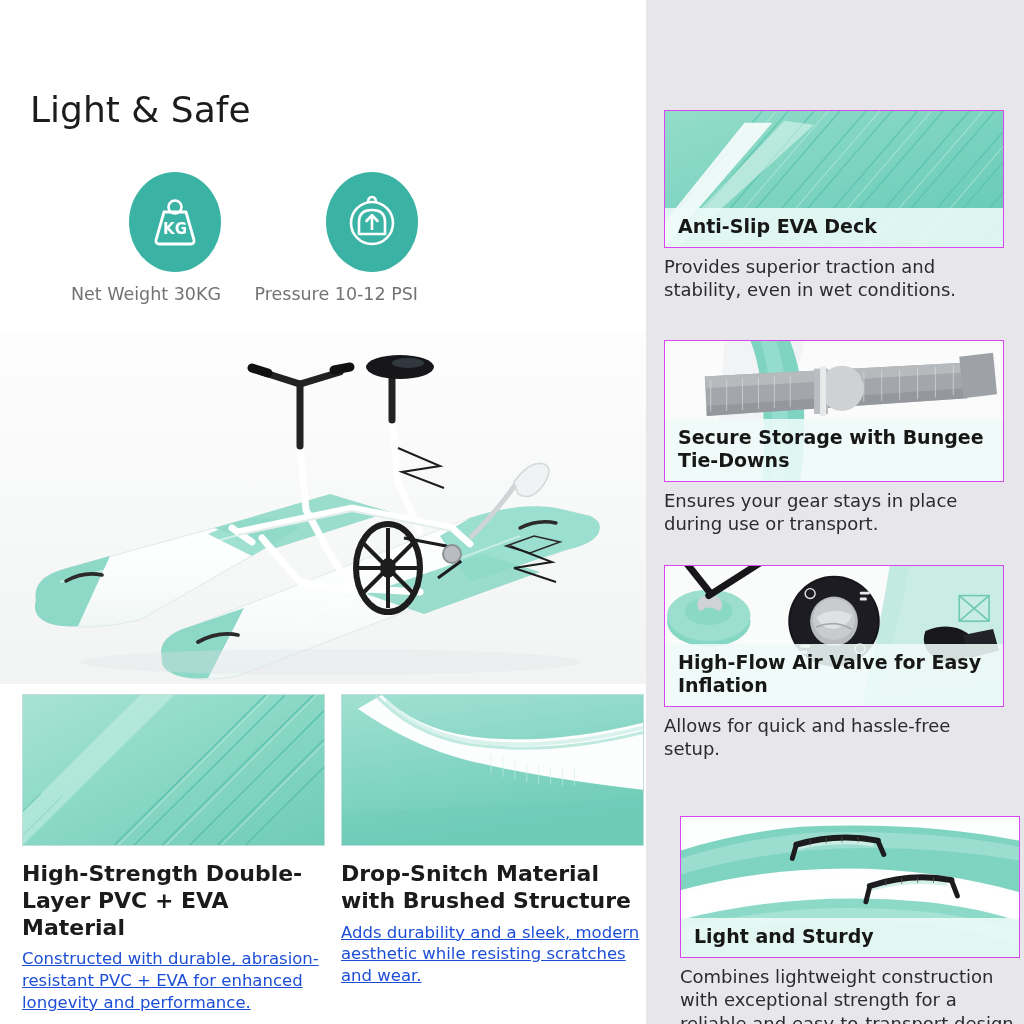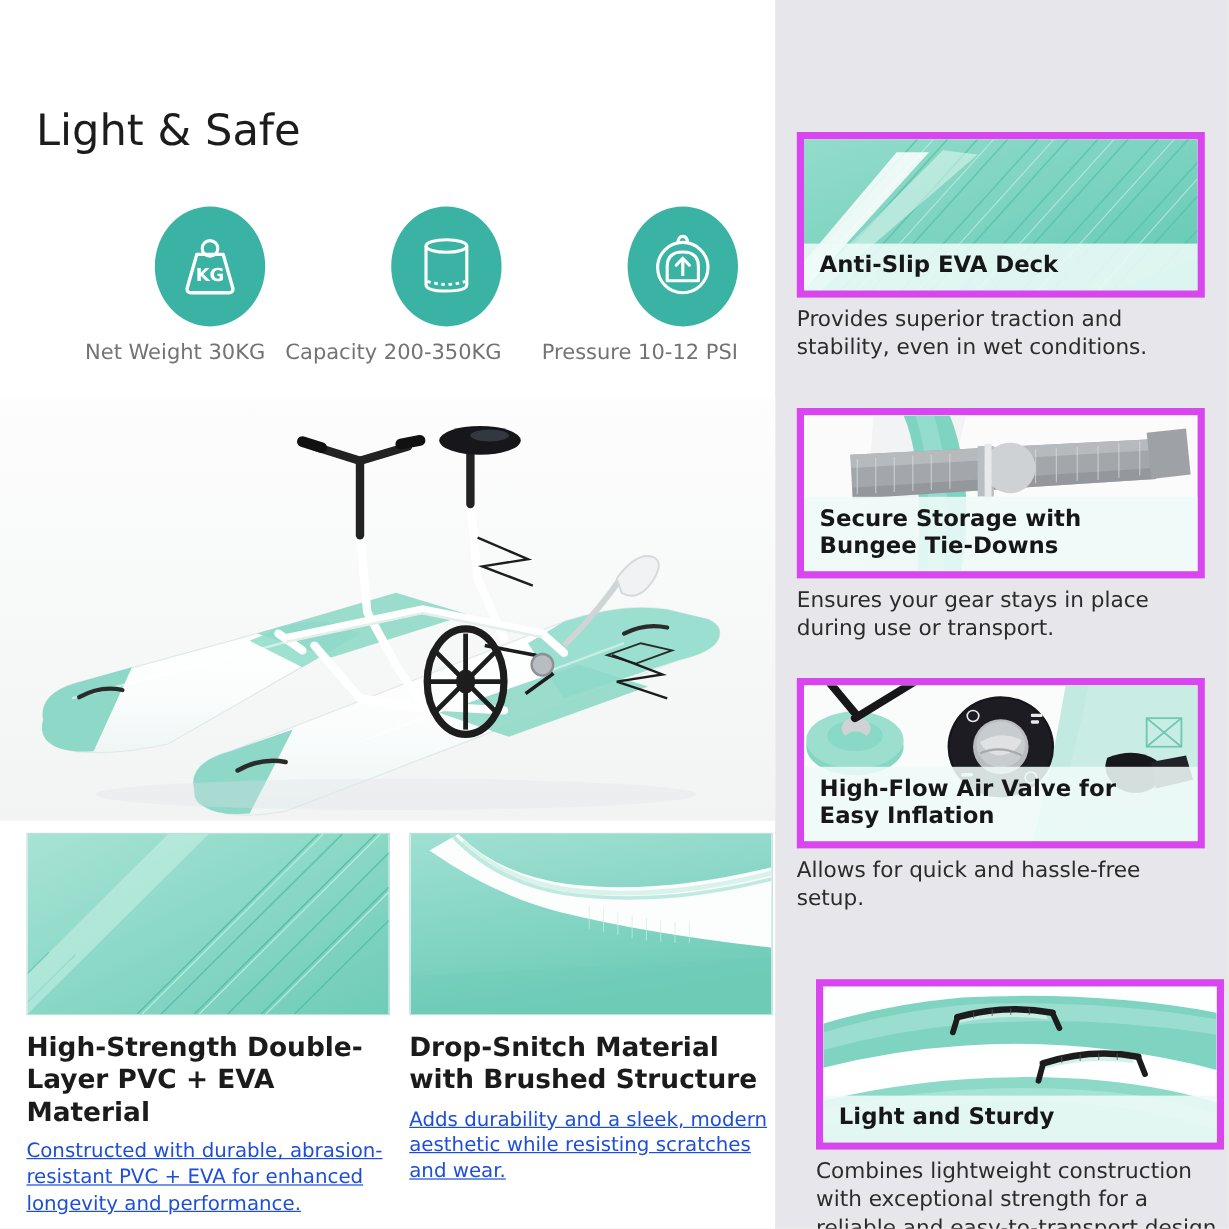--- a/index.html
+++ b/index.html
@@ -53,21 +53,21 @@
     margin-top:15px;font-size:22px;font-weight:bold;color:#1b1b1b;line-height:1.22;
   }
   .mat-desc{
     margin-top:7px;font-size:16.5px;color:#1d4ed8;line-height:1.31;text-decoration:underline;
   }
 
   
   .feature{position:absolute;left:664px;width:340px;}
   .f1{top:110px;} .f2{top:340px;} .f3{top:565px;} .f4{top:816px;padding-left:16px;}
   .f-photo{
-    position:relative;width:340px;height:138px;border:6px solid #d946ef;box-sizing:border-box;overflow:hidden;
+    position:relative;width:340px;height:138px;border:1px solid #d946ef;box-sizing:border-box;overflow:hidden;
   }
   .f-photo.tall{height:142px;}
   .f-caption{
     position:absolute;left:0;right:0;bottom:0;
     background:rgba(238,250,248,0.88);
     padding:7px 13px 9px 13px;box-sizing:border-box;
     font-size:19px;font-weight:bold;color:#171717;line-height:1.2;
   }
   .f-desc{margin-top:7px;font-size:18px;color:#2b2b2b;line-height:1.3;}
 
@@ -88,30 +88,20 @@
       <div class="spec-badge">
         <svg width="60" height="60" viewBox="0 0 60 60">
           <circle cx="30" cy="15" r="6.5" fill="none" stroke="#ffffff" stroke-width="2.6"></circle>
           <path d="M19 20 L41 20 L49 48 Q49.6 52 45.5 52 L14.5 52 Q10.4 52 11 48 Z" fill="none" stroke="#ffffff" stroke-width="2.8" stroke-linejoin="round"></path>
           <text x="30" y="42" text-anchor="middle" font-family="DejaVu Sans, sans-serif" font-size="15" font-weight="bold" fill="#ffffff">KG</text>
         </svg>
       </div>
       <div class="spec-label">Net Weight 30KG</div>
     </div>
 
-    <div class="spec">
-      <div class="spec-badge">
-        <svg width="60" height="60" viewBox="0 0 60 60">
-          <ellipse cx="30" cy="13" rx="17" ry="5.2" fill="none" stroke="#ffffff" stroke-width="2.6"></ellipse>
-          <path d="M13 13 L13 45 Q13 50.5 30 50.5 Q47 50.5 47 45 L47 13" fill="none" stroke="#ffffff" stroke-width="2.6"></path>
-          <path d="M14 42.5 Q30 47.5 46 42.5" fill="none" stroke="#ffffff" stroke-width="2.4" stroke-dasharray="3 3"></path>
-        </svg>
-      </div>
-      <div class="spec-label">Capacity 200-350KG</div>
-    </div>
 
     <div class="spec">
       <div class="spec-badge">
         <svg width="60" height="60" viewBox="0 0 60 60">
           <circle cx="30" cy="31" r="21" fill="none" stroke="#ffffff" stroke-width="2.6"></circle>
           <path d="M26 11 Q26 5 30 5 Q34 5 34 11" fill="none" stroke="#ffffff" stroke-width="2.6"></path>
           <path d="M17 42 L17 30 Q17 18 30 18 Q43 18 43 30 L43 42 Z" fill="none" stroke="#ffffff" stroke-width="2.6" stroke-linejoin="round"></path>
           <line x1="30" y1="38" x2="30" y2="24" stroke="#ffffff" stroke-width="2.6"></line>
           <path d="M24.5 29 L30 23.2 L35.5 29" fill="none" stroke="#ffffff" stroke-width="2.6" stroke-linecap="round" stroke-linejoin="round"></path>
         </svg>

